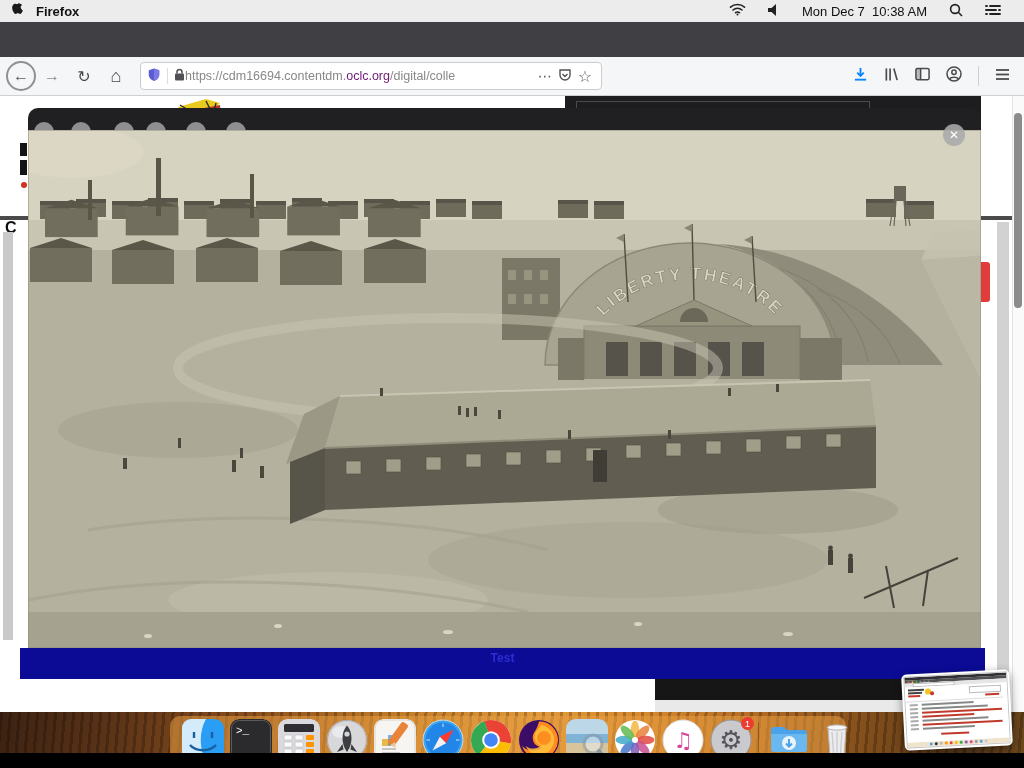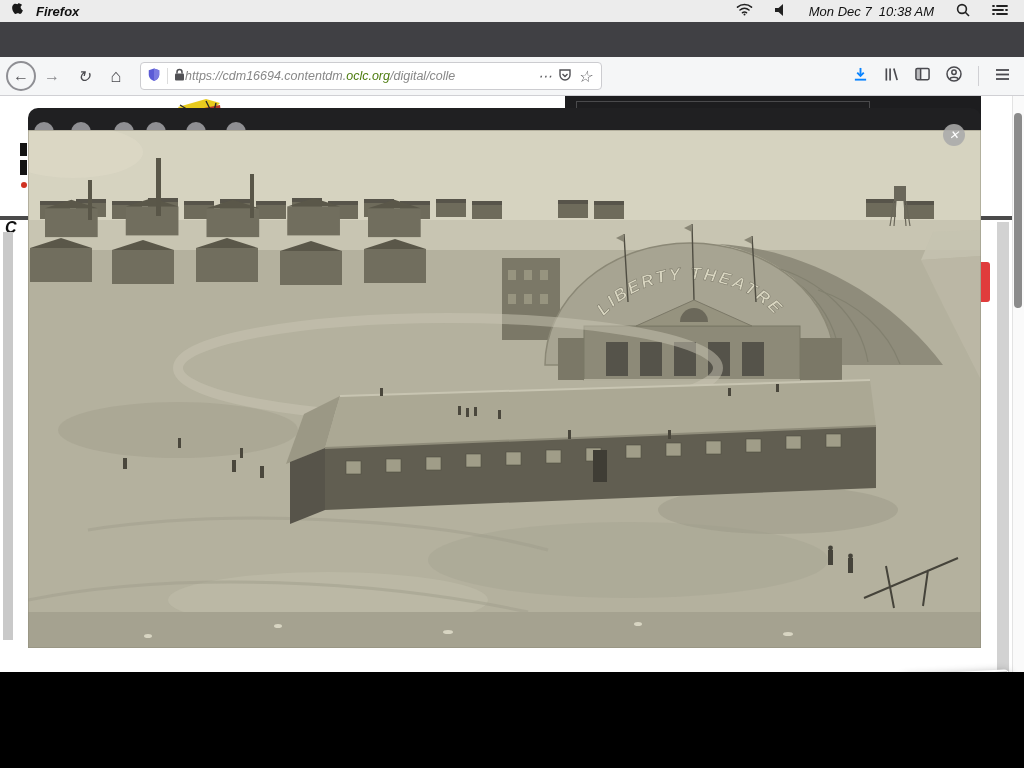--- a/index.html
+++ b/index.html
@@ -1,27 +1,27 @@
 <!DOCTYPE html>
 <html><head>
 <meta charset="utf-8">
 <style>
   html,body{margin:0;padding:0;background:#000;}
-  #screen{position:relative;width:1024px;height:672px;overflow:hidden;
-          font-family:"Liberation Sans",sans-serif;background:#fff;font-style:italic;}
+  #screen{position:relative;width:1024px;height:753px;overflow:hidden;
+          font-family:"Liberation Sans",sans-serif;background:#fff;}
   .abs{position:absolute;}
 
   
   #menubar{left:0;top:0;width:1024px;height:22px;background:#ececec;
            display:flex;align-items:center;font-size:13px;color:#111;z-index:50;}
   #menu-left{display:flex;align-items:center;padding-left:12px;}
   .menu-item{padding:0 10px;white-space:nowrap;}
   .menu-app{font-weight:bold;}
   #apple svg{display:block;}
-  #menu-right{margin-left:auto;display:flex;align-items:center;gap:22px;padding-right:16px;justify-content:space-between;}
+  #menu-right{margin-left:auto;display:flex;align-items:center;gap:22px;padding-right:23px;justify-content:space-between;}
   #clock{white-space:pre;}
 
   
   #tabbar{left:0;top:22px;width:1024px;height:35px;background:#404044;z-index:49;
           display:flex;align-items:stretch;}
   .tl{position:absolute;top:33px;width:12px;height:12px;border-radius:50%;}
   #tl-close{left:13px;background:#ff5f57;}
   #tl-min{left:33px;background:#febc2e;}
   #tl-zoom{left:53px;background:#28c840;}
   #tab-scroll-left{position:absolute;left:106px;top:22px;height:35px;width:22px;
@@ -45,21 +45,21 @@
           border-bottom:1px solid #d0d0d4;display:flex;align-items:center;z-index:48;}
   .nav-btn{color:#4a4a4f;text-align:center;}
   #back-button{width:30px;height:30px;border:2px solid #8f8f94;border-radius:50%;
       margin-left:6px;display:flex;align-items:center;justify-content:center;
       font-size:16px;color:#5a5a5e;box-sizing:border-box;}
   #fwd-button,#reload-button,#home-button{width:32px;font-size:16px;}
   #urlbox{width:462px;height:28px;margin-left:8px;background:#fff;border:1px solid #ccccd0;
       border-radius:4px;display:flex;align-items:center;padding:0 6px;box-sizing:border-box;}
   #urlbox .sep{width:1px;height:16px;background:#ddd;margin:0 6px;}
   #url-text{font-size:12.5px;color:#888;white-space:nowrap;overflow:hidden;flex:1;}
-  #url-text .dom{color:#4d7c0f;}
+  #url-text .dom{color:#701a75;}
   .urlbar-icon{flex:none;margin:0 3px;color:#5a5a5e;font-size:14px;}
   #searchbox{width:180px;height:28px;margin-left:14px;background:#fff;border:1px solid #ccccd0;
       border-radius:4px;display:flex;align-items:center;padding:0 8px;box-sizing:border-box;gap:6px;}
   #search-placeholder{color:#8a8a8e;font-size:13px;}
   #nav-right{margin-left:auto;display:flex;align-items:center;gap:16px;padding-right:14px;}
   #nav-right .vsep{width:1px;height:20px;background:#d0d0d4;}
 
   
   #pagebg{left:0;top:95px;width:1024px;height:617px;background:#fff;}
   #site-header-dark{left:565px;top:95px;width:416px;height:35px;background:#1d1d1f;}
@@ -579,20 +579,23 @@
           <ellipse cx="610" cy="494" rx="4" ry="2"></ellipse>
           <ellipse cx="120" cy="506" rx="4" ry="2"></ellipse>
           <ellipse cx="760" cy="504" rx="5" ry="2"></ellipse>
         </g>
       <rect width="953" height="518" fill="none" stroke="#8f8c7b" stroke-width="1"></rect>
     </svg>
   </div>
 
   <div id="close-overlay" class="abs">✕</div>
 
+  <div id="caption-bar" class="abs" style="background: rgb(11, 11, 150);">
+    <span id="caption-text" style="color: rgb(45, 45, 212);">Test</span>
+  </div>
 
   <div id="itemdesc-right" class="abs"></div>
 
   <div id="desktop" class="abs"></div>
   <div id="dock" class="abs">
       <div class="dock-item" style="left: 12px;">
         <svg viewBox="0 0 42 42">
           <rect width="42" height="42" rx="9" fill="#2a9df4"></rect>
           <path d="M0 0 H24 C17 12 17 30 24 42 H0 Z" fill="#d4ebfc"></path>
           <path d="M12 13 v6 M30 13 v6" stroke="#1a5f9e" stroke-width="2.4" fill="none"></path>

